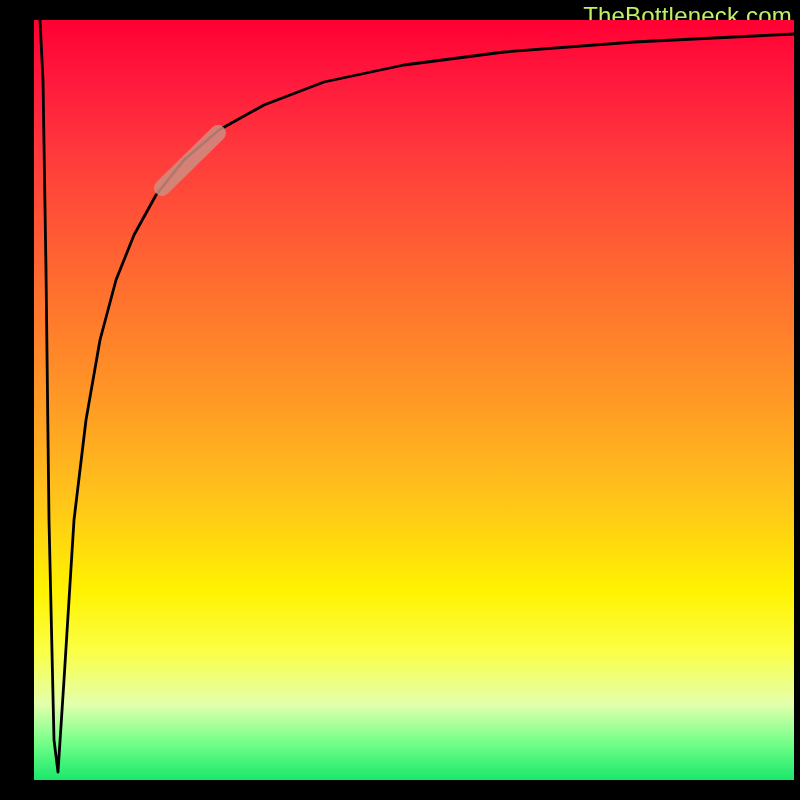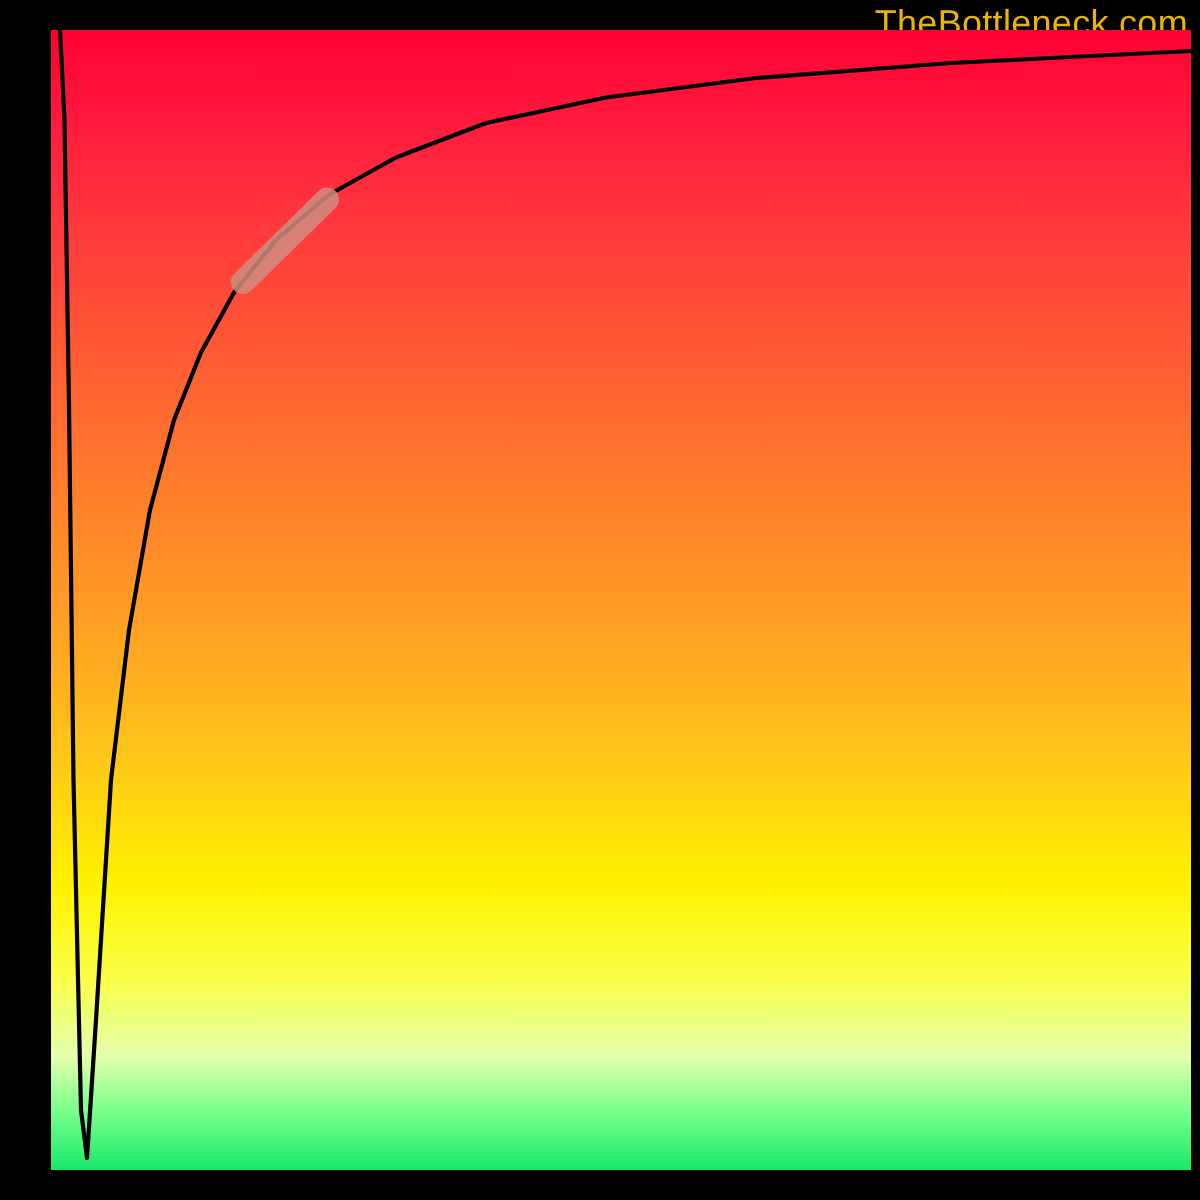--- a/index.html
+++ b/index.html
@@ -36,21 +36,21 @@
       #fbff45 83%,
       #e4ffad 90%,
       #76ff8a 95%,
       #19e86b 100%
     );
   }
   .watermark {
     position: absolute;
     top: 2px;
     right: 8px;
-    color: #eab308;
+    color: #bef264;
     font-size: 24px;
     font-weight: 500;
     letter-spacing: 0.2px;
     user-select: none;
   }
   svg.curve {
     position: absolute;
     left: 0;
     top: 0;
     width: 100%;

